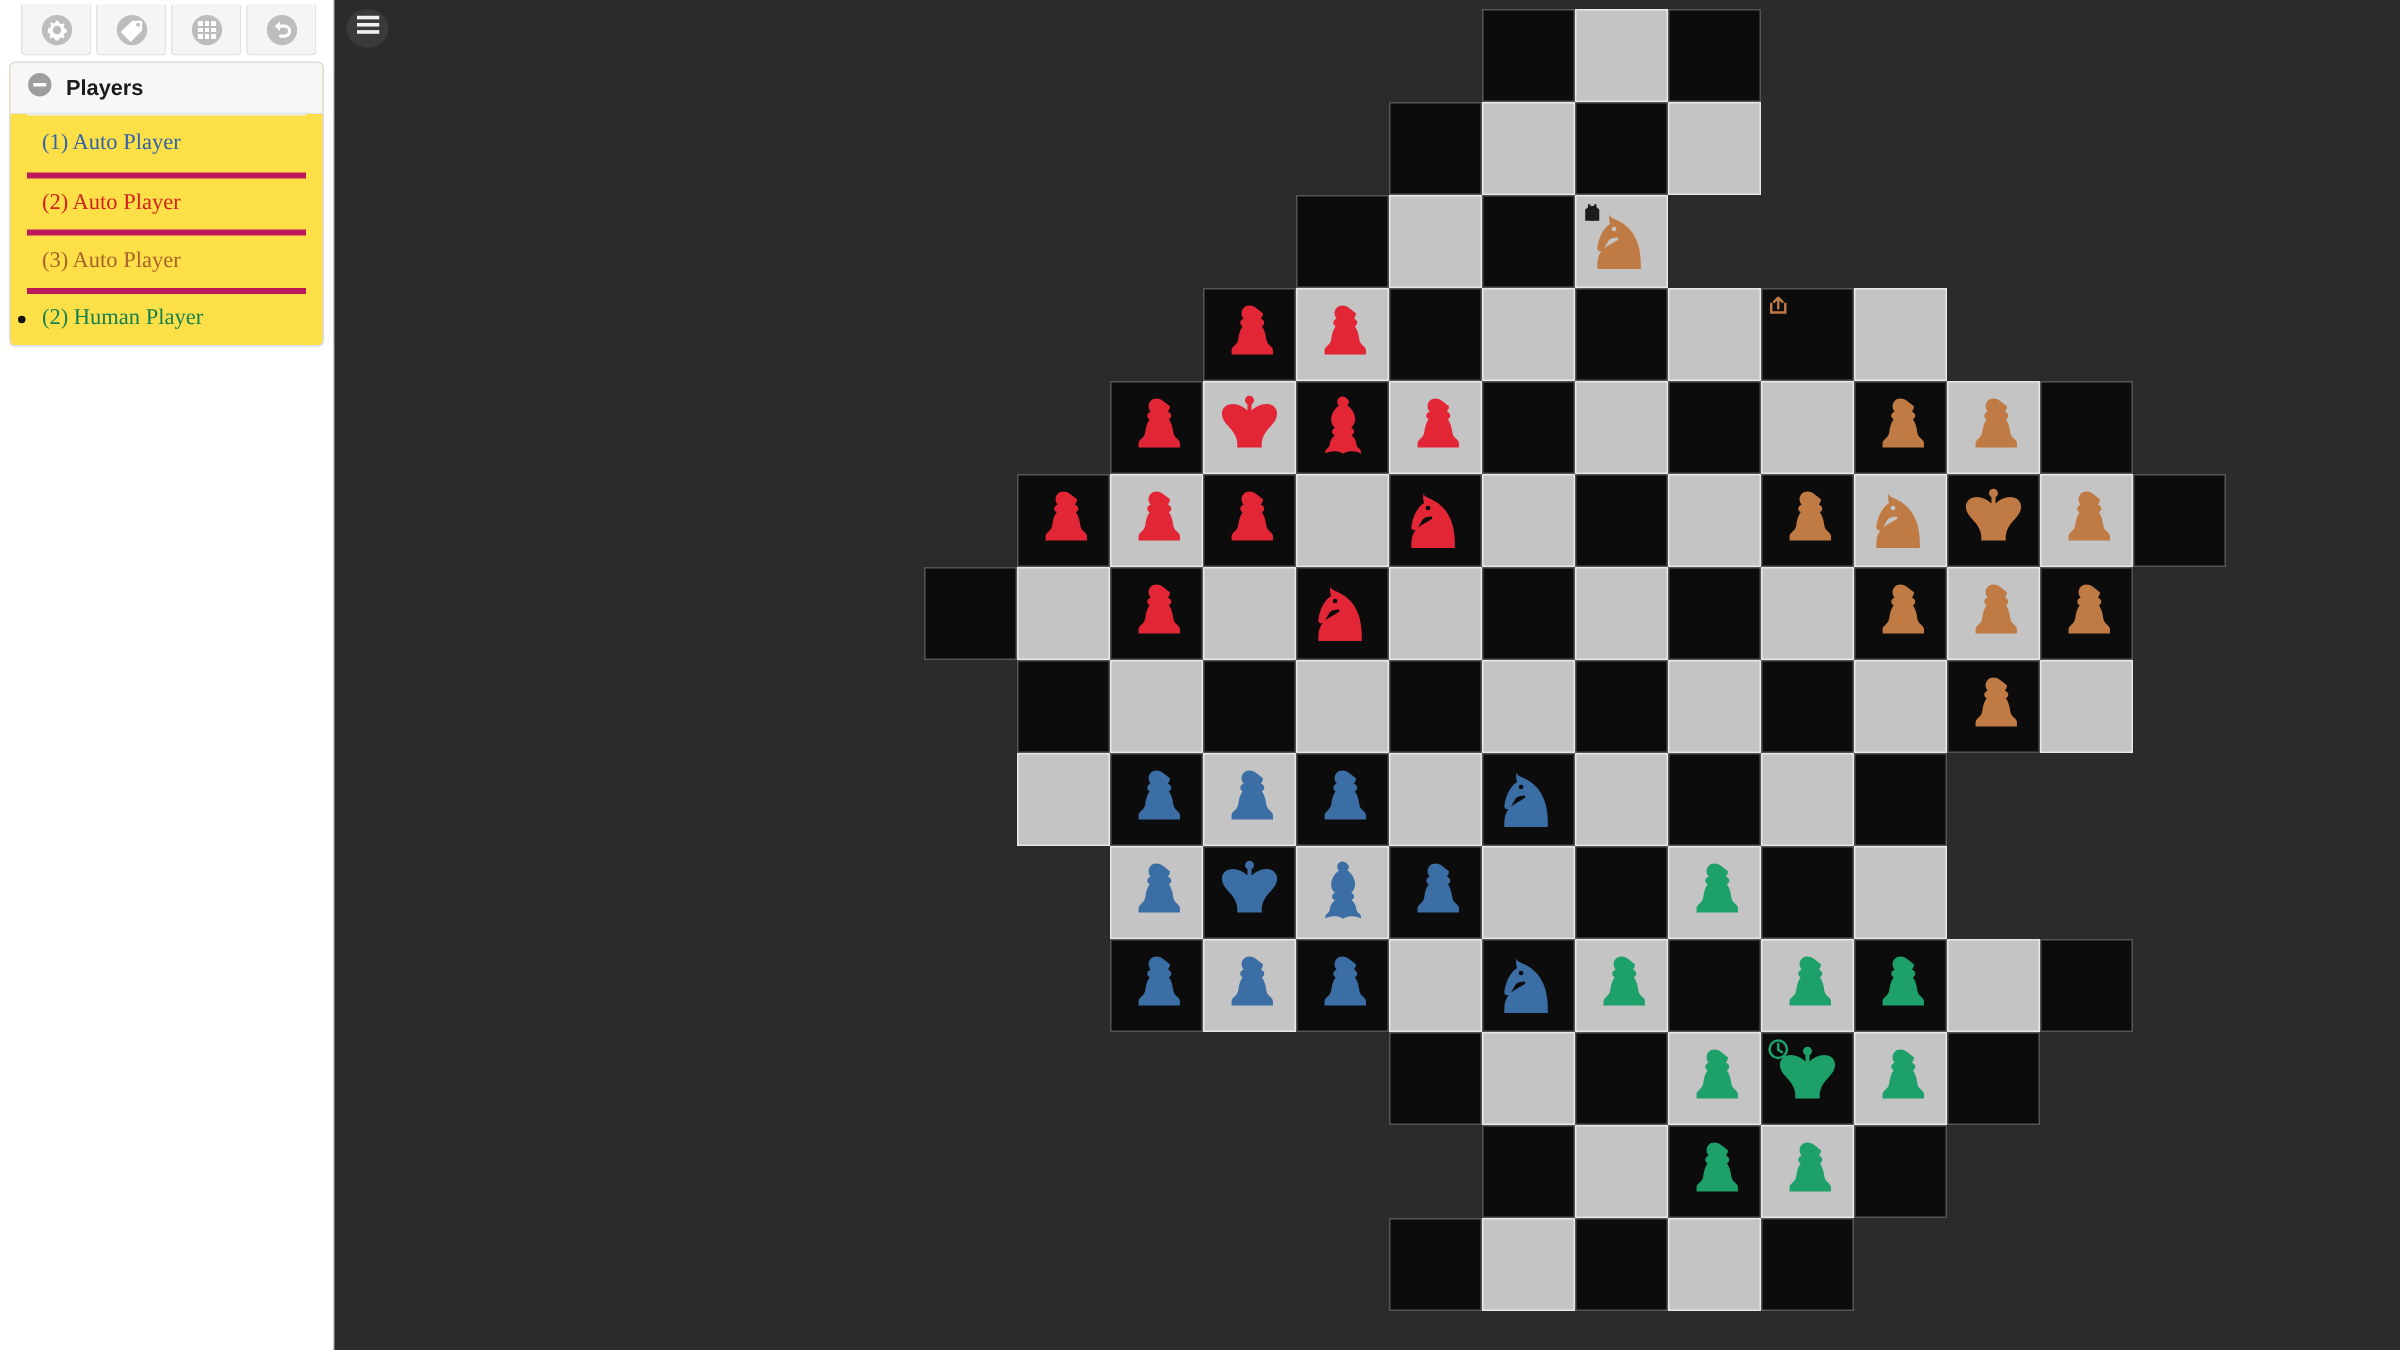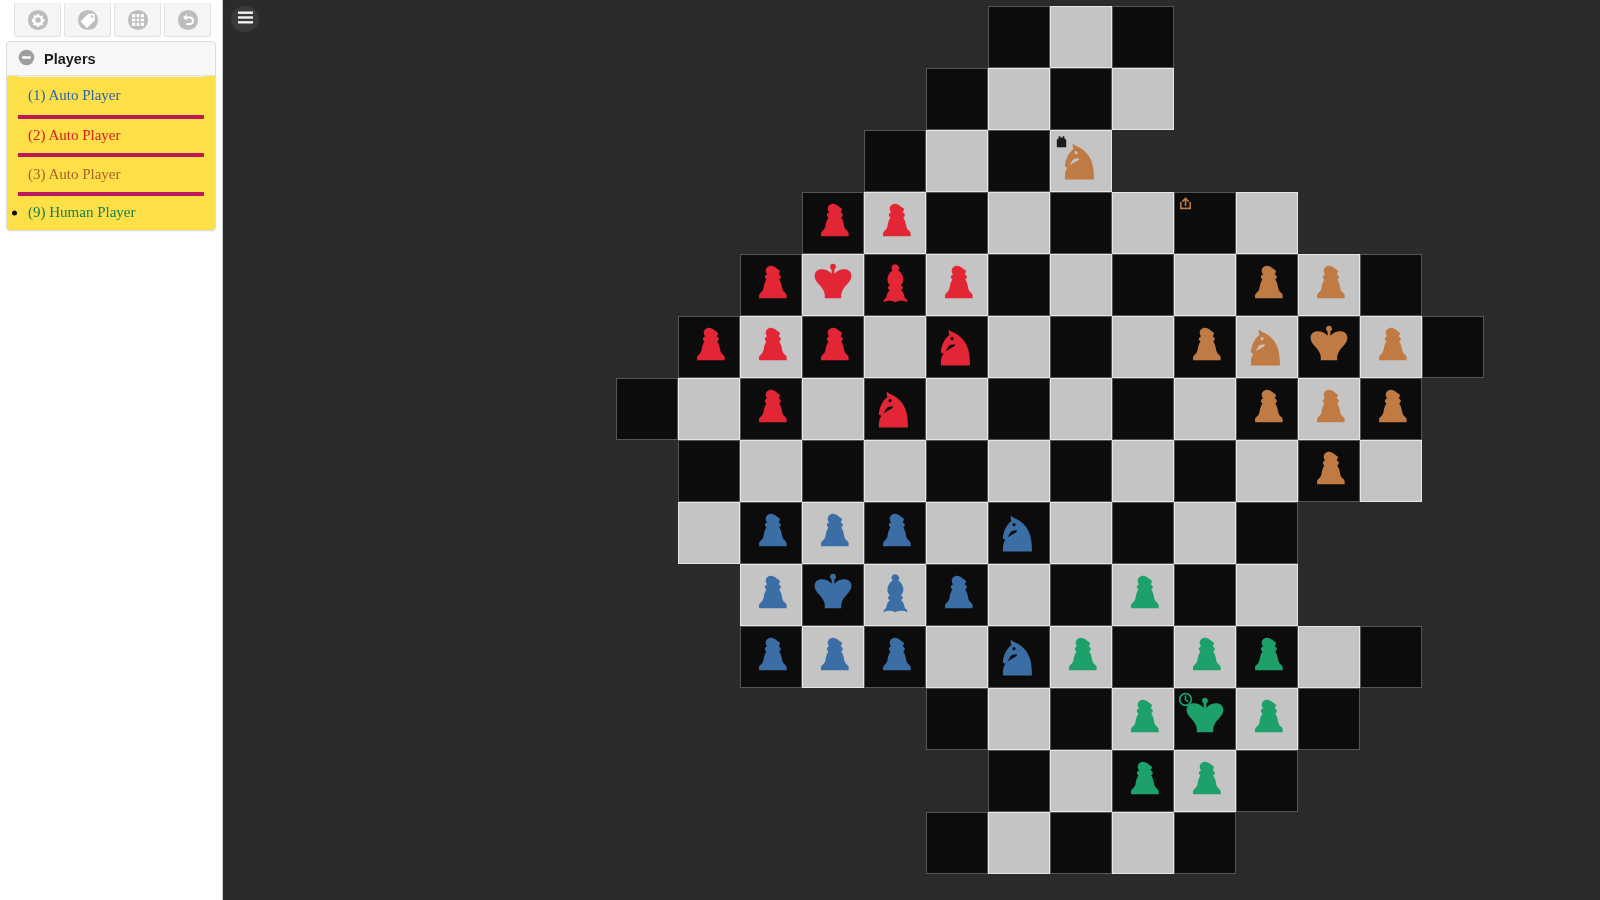--- a/index.html
+++ b/index.html
@@ -166,21 +166,21 @@
           <span class="pname" style="color:#2f62a8">(1) Auto Player</span>
         </div>
         <div class="player-row">
           <span class="pname" style="color:#d32020">(2) Auto Player</span>
         </div>
         <div class="player-row">
           <span class="pname" style="color:#a8622c">(3) Auto Player</span>
         </div>
         <div class="player-row active">
           <span class="dot"></span>
-          <span class="pname" style="color:#138050">(9) Human Player</span>
+          <span class="pname" style="color:#138050">(2) Human Player</span>
         </div>
       </div>
     </div>
 
   </div>
 
   <div id="board-area">
     <div id="menu-btn">
       <span>
         <svg width="15" height="13" viewBox="0 0 15 13">

